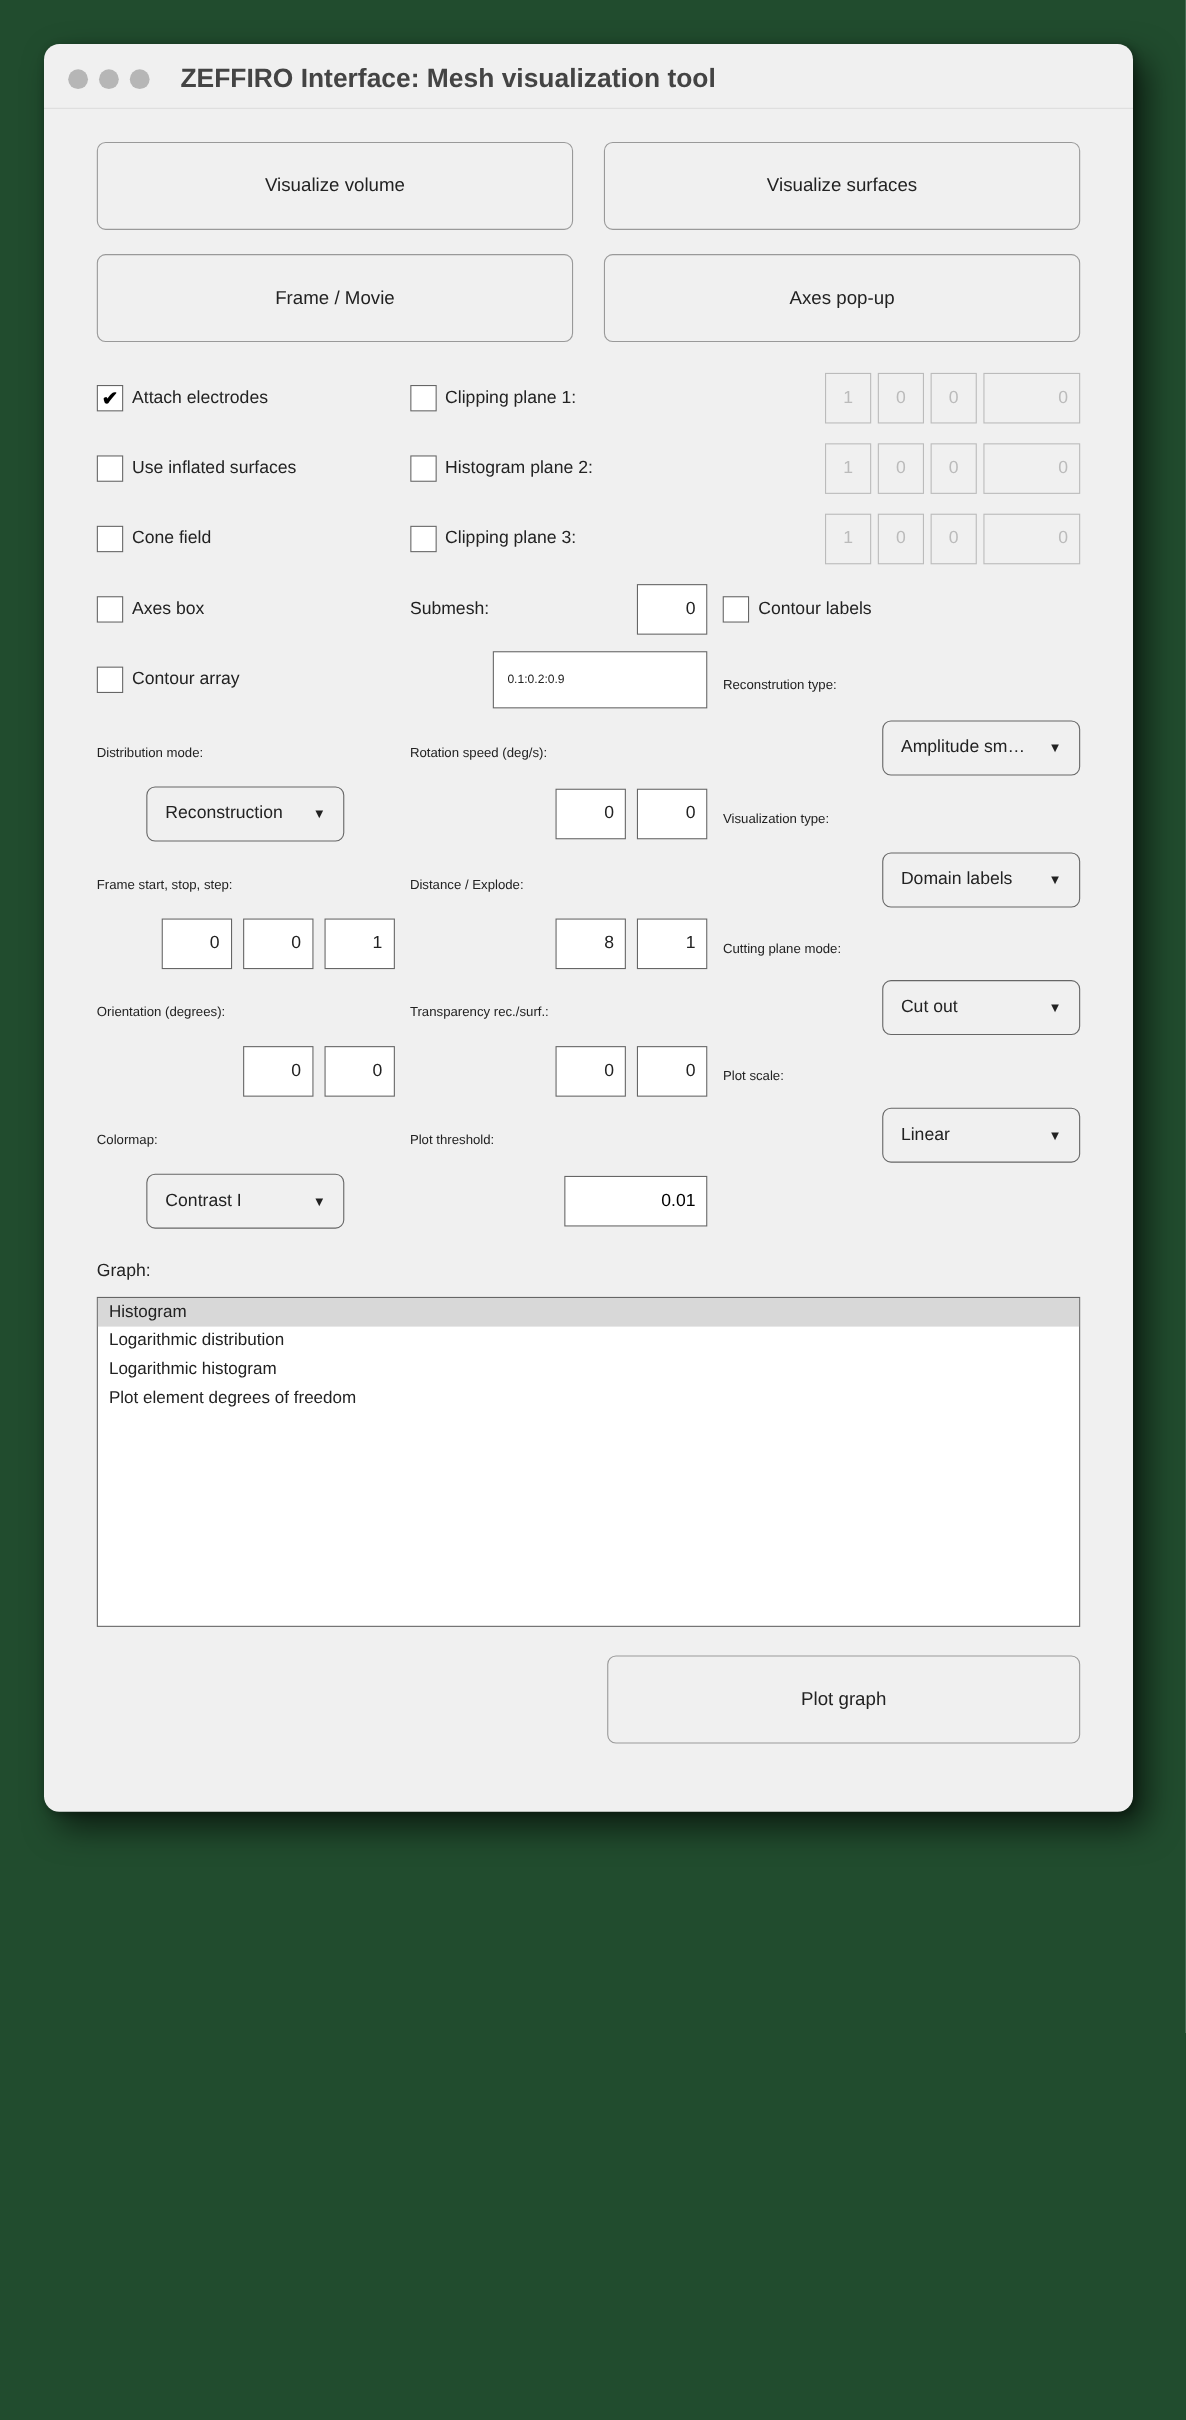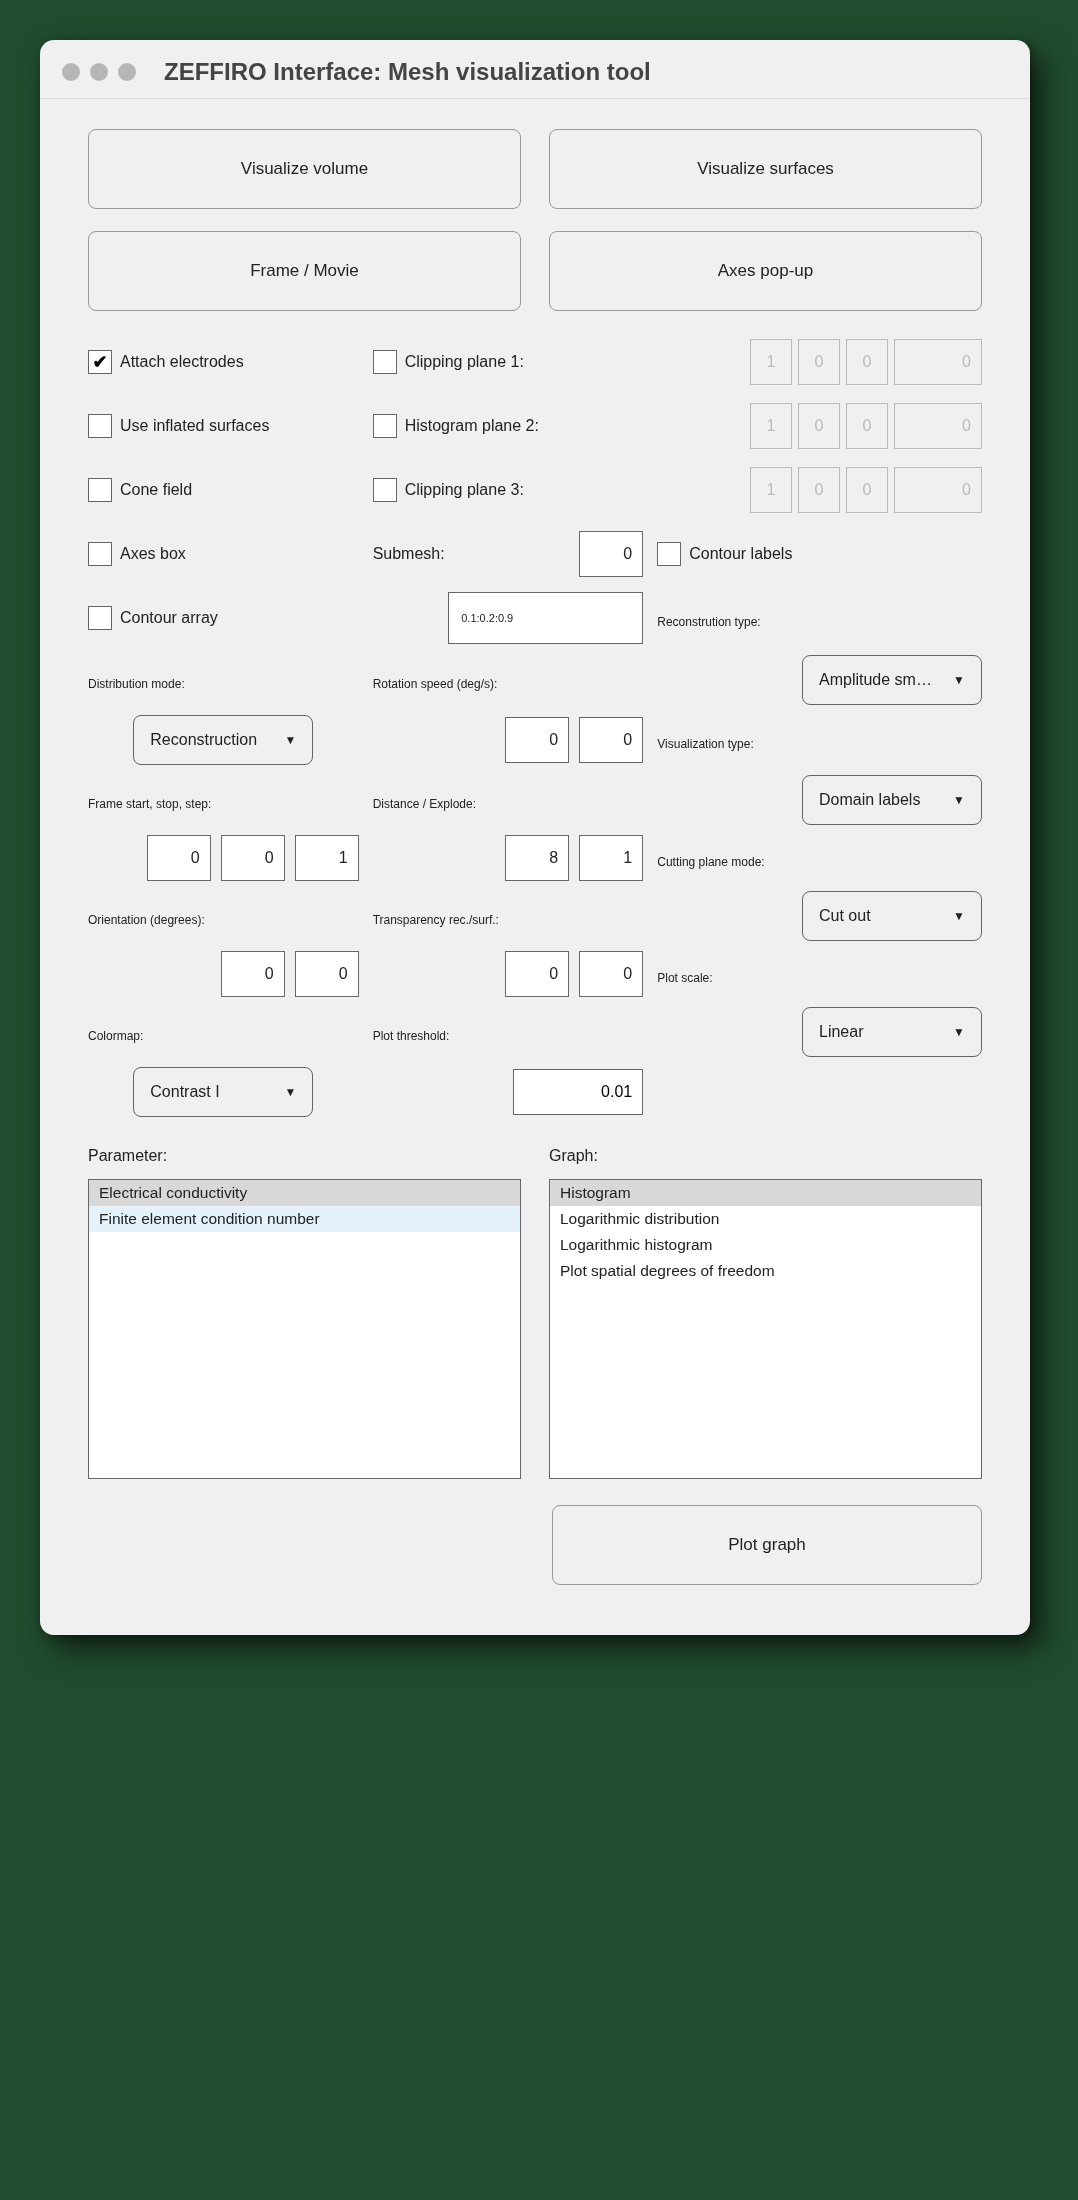--- a/index.html
+++ b/index.html
@@ -8,21 +8,21 @@
     background: #214c2e;
     width: 1078px;
     height: 2200px;
     padding: 40px;
   }
   .window {
     width: 990px;
     background: #f0f0f0;
     border-radius: 14px;
     box-shadow: 12px 14px 30px rgba(0,0,0,0.6), 2px 2px 8px rgba(0,0,0,0.3);
-    padding-bottom: 40px;
+    padding-bottom: 52px;
     overflow: hidden;
   }
   .titlebar {
     display: flex;
     align-items: center;
     padding: 18px 22px 12px 22px;
     border-bottom: 1px solid #ddd;
   }
   .circles { display: flex; gap: 10px; margin-right: 28px; }
   .circle { width: 18px; height: 18px; border-radius: 50%; background: #b6b6b6; }
@@ -268,33 +268,26 @@
         </div>
       </div>
       <div class="cellright">
         <div class="widebox">0.01</div>
       </div>
 
     </div>
 
     <div class="listsrow">
       <div class="listcol">
-        <div class="listlabel">Parameter:</div>
-        <div class="listbox">
-          <div class="listrow sel">Electrical conductivity</div>
-          <div class="listrow hl">Finite element condition number</div>
-        </div>
-      </div>
-      <div class="listcol">
         <div class="listlabel">Graph:</div>
         <div class="listbox">
           <div class="listrow sel">Histogram</div>
           <div class="listrow">Logarithmic distribution</div>
           <div class="listrow">Logarithmic histogram</div>
-          <div class="listrow">Plot spatial degrees of freedom</div>
+          <div class="listrow">Plot element degrees of freedom</div>
         </div>
       </div>
     </div>
 
     <div class="plotrow">
       <div class="plotbtn">Plot graph</div>
     </div>
 
   </div>
 </div>

